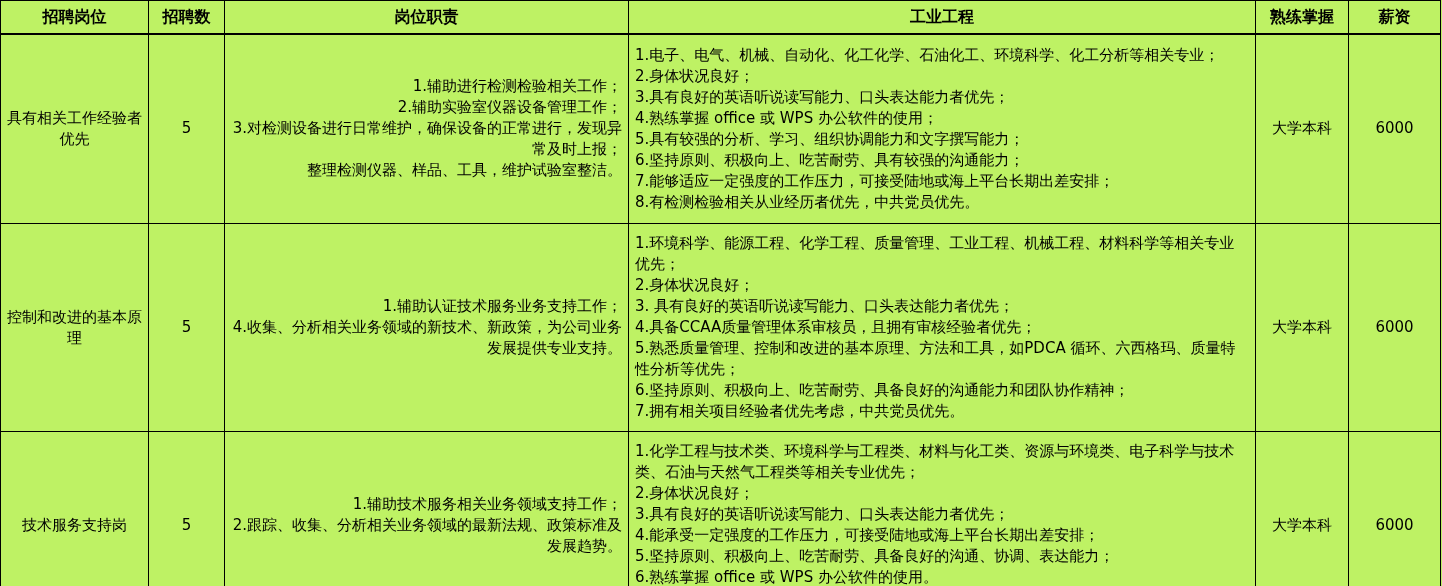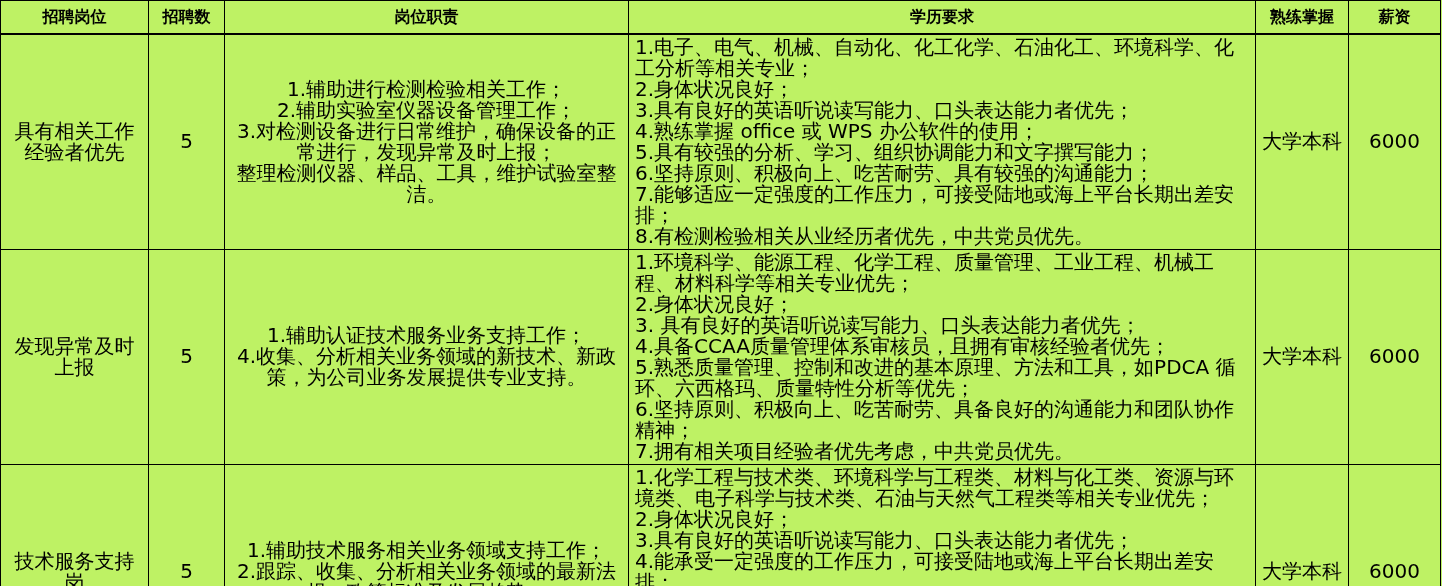--- a/index.html
+++ b/index.html
@@ -5,36 +5,36 @@
   html,body{margin:0;padding:0;background:#ffffff;}
   .sheet{
     width:1442px;height:586px;background:#bef264;overflow:hidden;
     font-family:"DejaVu Sans","Liberation Sans",sans-serif;color:#000000;
   }
   table.jobs{
     border-collapse:collapse;table-layout:fixed;width:1440px;
   }
   table.jobs th, table.jobs td{
     border:1px solid #000000;
-    padding:2px 6px;
-    font-size:20px;
+    padding:9px 6px;
+    font-size:15px;
     line-height:21px;
     overflow:hidden;
     word-break:break-all;
   }
   table.jobs th{
     font-size:16px;
     font-weight:bold;
     text-align:center;
     vertical-align:middle;
     border-bottom:2px solid #000000;
     padding:2px 4px;
   }
   td.center{text-align:center;vertical-align:middle;}
-  td.left-mid{text-align:center;vertical-align:middle;}
+  td.left-mid{text-align:right;vertical-align:middle;}
   td.left-list{text-align:left;vertical-align:middle;}
   .pre{white-space:pre-line;}
 </style>
 </head>
 <body>
 
 <div class="sheet">
   <table class="jobs">
     <colgroup>
       <col style="width:148px">
@@ -42,21 +42,21 @@
       <col style="width:404px">
       <col style="width:627px">
       <col style="width:93px">
       <col style="width:92px">
     </colgroup>
     <thead>
       <tr style="height:33px;">
         <th>招聘岗位</th>
         <th>招聘数</th>
         <th>岗位职责</th>
-        <th>学历要求</th>
+        <th>工业工程</th>
         <th>熟练掌握</th>
         <th>薪资</th>
       </tr>
     </thead>
     <tbody>
       <tr style="height:190px;">
         <td class="center">具有相关工作经验者优先</td>
         <td class="center">5</td>
         <td class="left-mid pre">1.辅助进行检测检验相关工作；
 2.辅助实验室仪器设备管理工作；
@@ -67,21 +67,21 @@
 3.具有良好的英语听说读写能力、口头表达能力者优先；
 4.熟练掌握 office 或 WPS 办公软件的使用；
 5.具有较强的分析、学习、组织协调能力和文字撰写能力；
 6.坚持原则、积极向上、吃苦耐劳、具有较强的沟通能力；
 7.能够适应一定强度的工作压力，可接受陆地或海上平台长期出差安排；
 8.有检测检验相关从业经历者优先，中共党员优先。</td>
         <td class="center">大学本科</td>
         <td class="center">6000</td>
       </tr>
       <tr style="height:198px;">
-        <td class="center">发现异常及时上报</td>
+        <td class="center">控制和改进的基本原理</td>
         <td class="center">5</td>
         <td class="left-mid pre">1.辅助认证技术服务业务支持工作；
 4.收集、分析相关业务领域的新技术、新政策，为公司业务发展提供专业支持。</td>
         <td class="left-list pre">1.环境科学、能源工程、化学工程、质量管理、工业工程、机械工程、材料科学等相关专业优先；
 2.身体状况良好；
 3. 具有良好的英语听说读写能力、口头表达能力者优先；
 4.具备CCAA质量管理体系审核员，且拥有审核经验者优先；
 5.熟悉质量管理、控制和改进的基本原理、方法和工具，如PDCA 循环、六西格玛、质量特性分析等优先；
 6.坚持原则、积极向上、吃苦耐劳、具备良好的沟通能力和团队协作精神；
 7.拥有相关项目经验者优先考虑，中共党员优先。</td>

